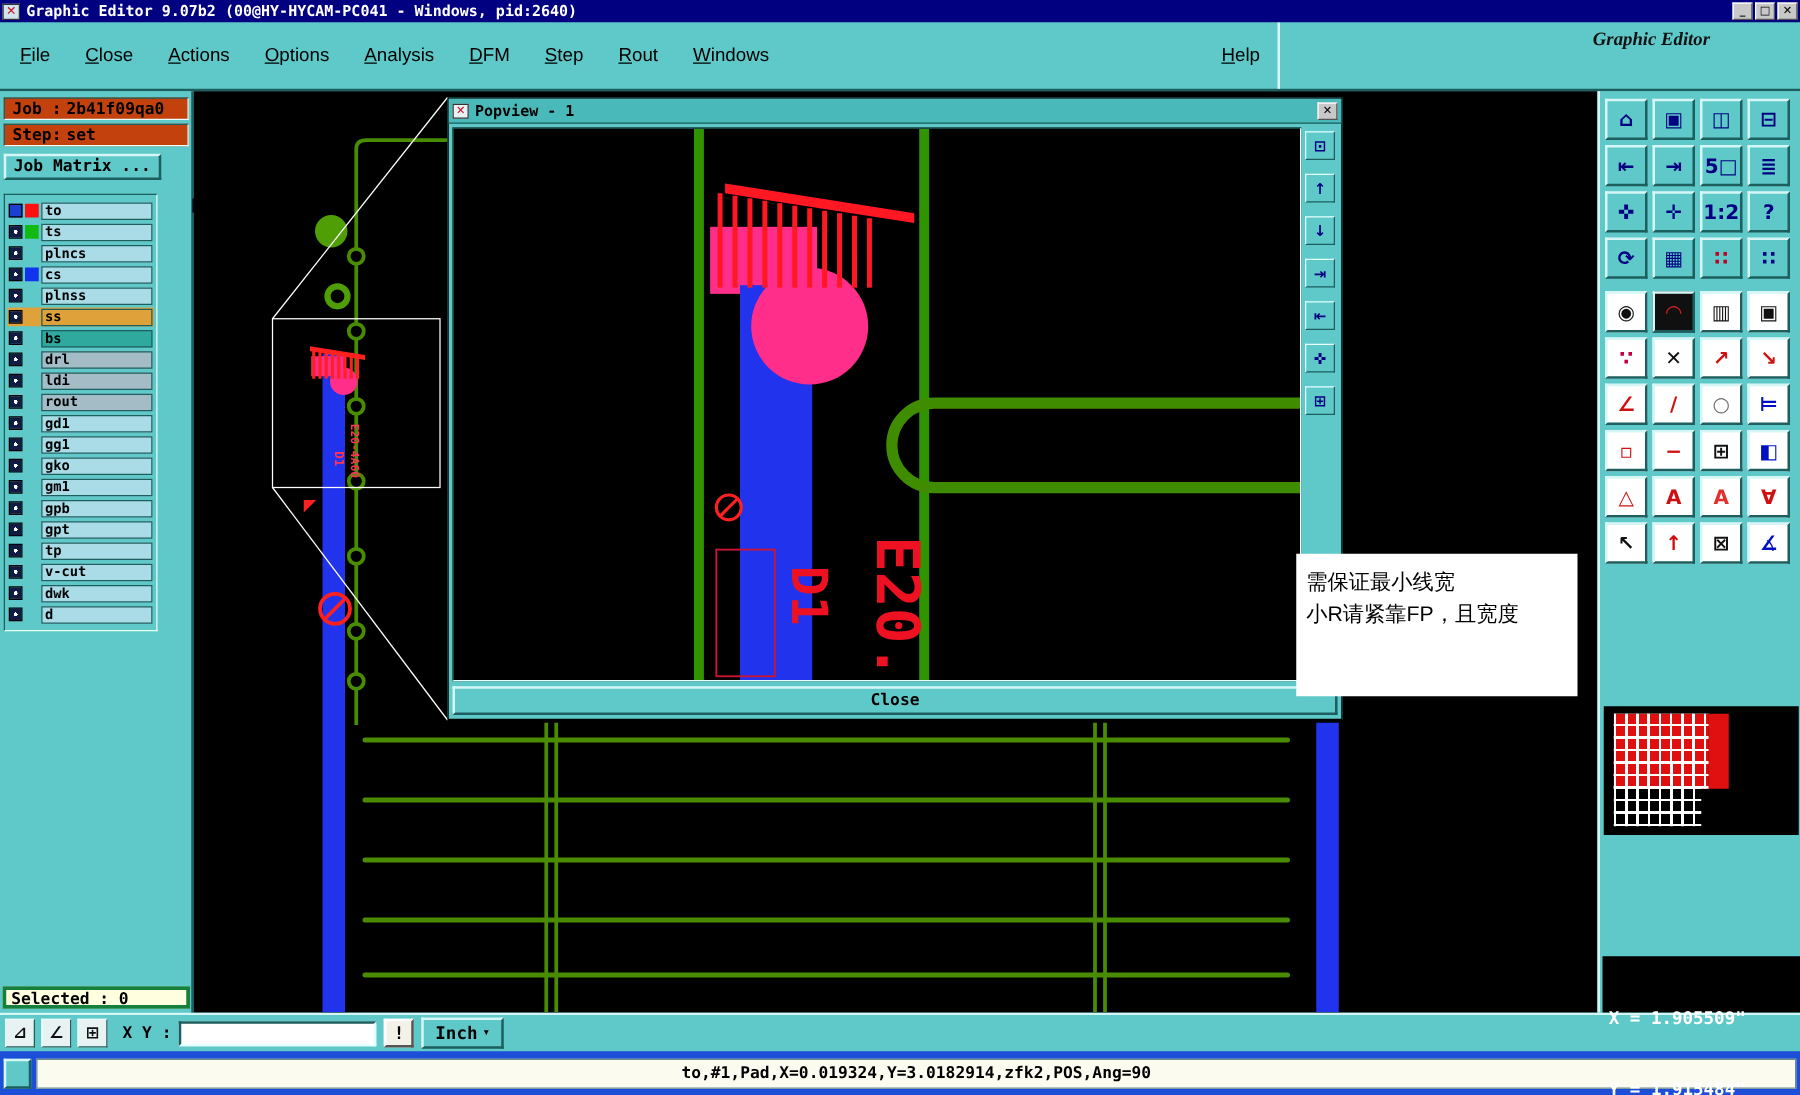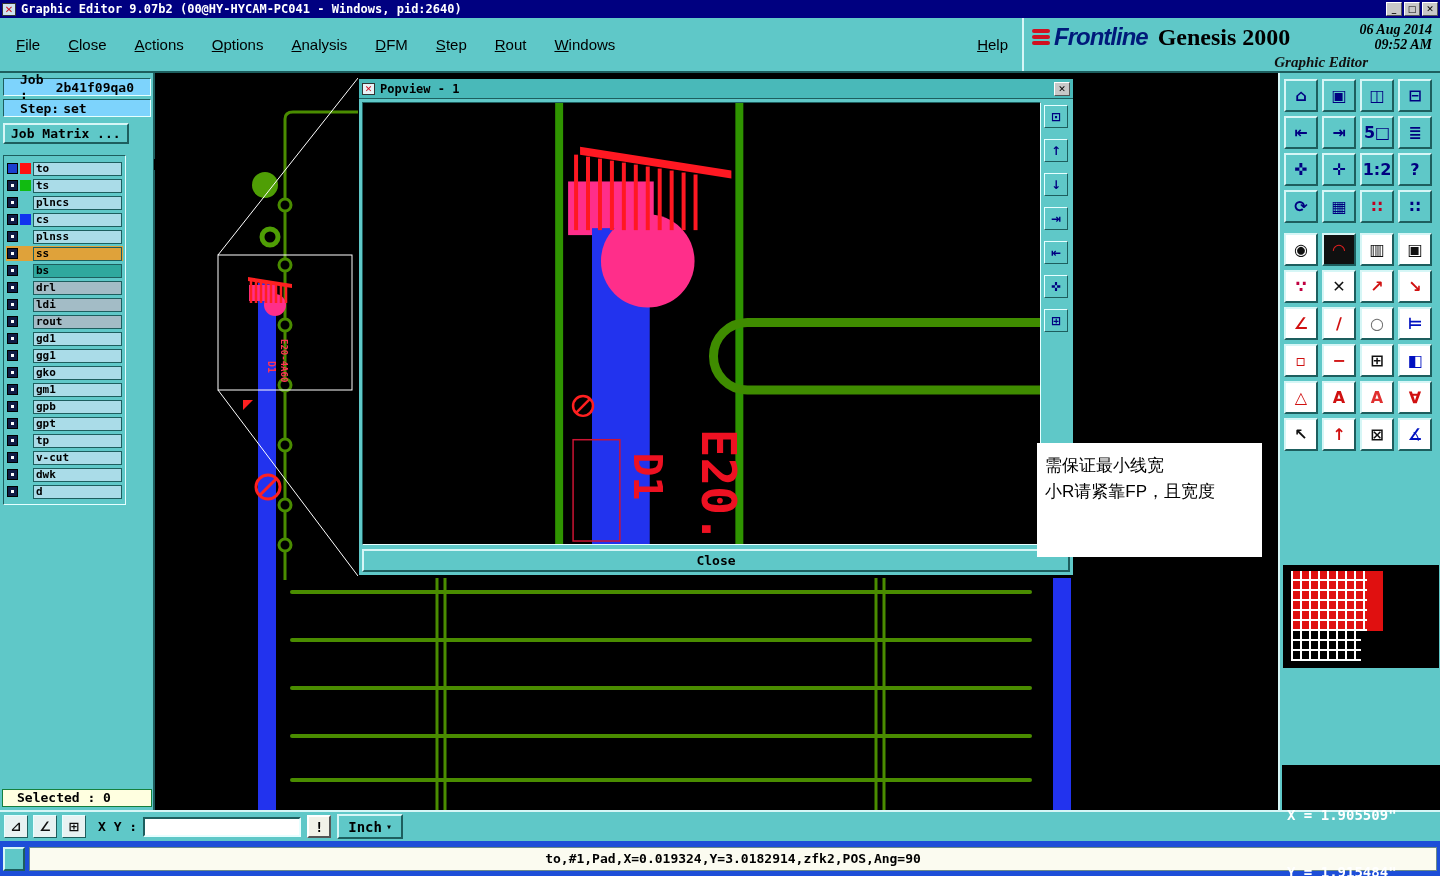--- a/index.html
+++ b/index.html
@@ -40,37 +40,37 @@
   .datetime { margin-left:auto; text-align:right; font:bold italic 14px "Liberation Serif",serif; color:#000;
     display:flex; flex-direction:column; line-height:15px; }
   .subtitle { text-align:right; padding-right:64px; font:bold italic 15px "Liberation Serif",serif; color:#111; margin-top:2px; }
 
   
   .main { flex:1; display:flex; min-height:0; }
 
   
   .leftpanel { width:155px; background:#5fc8c8; position:relative; padding:5px 0 0 3px; flex:0 0 auto;
     border-right:2px solid #1d5e5e; }
-  .job-row { display:flex; align-items:center; gap:4px; background:#7dd3fc; border:1px solid;
+  .job-row { display:flex; align-items:center; gap:4px; background:#c2410c; border:1px solid;
     border-color:#1d5e5e #e6ffff #e6ffff #1d5e5e; width:148px; height:18px; margin-bottom:3px;
-    font:bold 13px "DejaVu Sans Mono",monospace; padding:0 16px; color:#000; }
+    font:bold 13px "DejaVu Sans Mono",monospace; padding:0 6px; color:#000; }
   .matrix-btn { display:block; width:126px; height:21px; margin:6px 0 0 0; background:#5fc8c8;
     font:bold 13px "DejaVu Sans Mono",monospace; color:#000; text-align:left; padding-left:6px; }
   .layer-wrap { position:relative; margin-top:11px; }
   .layer-list { width:123px; border:1px solid; border-color:#1d5e5e #e6ffff #e6ffff #1d5e5e; padding:3px 2px; }
   .layer-row { height:15px; margin:2px 0; display:flex; align-items:center; gap:2px; padding:0 1px; }
   .layer-check { width:11px; height:11px; flex:0 0 auto; border:1px solid #000;
     background:radial-gradient(circle at 50% 50%, #fff 0 1.5px, #101c46 1.6px); }
   .layer-swatch { width:11px; height:11px; flex:0 0 auto; }
   .layer-field { flex:1; height:14px; background:#aadce8; border:1px solid #1d5e5e;
     font:bold 11px "DejaVu Sans Mono",monospace; color:#000; padding:0 2px; line-height:12px; text-align:left; }
   .layer-opts { position:absolute; right:-12px; top:4px; width:11px; height:11px; background:#23407a;
     border:1px solid #000; color:#fff; font-size:8px; line-height:9px; text-align:center; }
   .selected-box { position:absolute; left:2px; bottom:3px; width:150px; height:18px; background:#ffffe0;
-    border:1px solid #15803d; font:bold 13px "DejaVu Sans Mono",monospace; color:#000; padding:0 14px; line-height:16px; }
+    border:3px solid #15803d; font:bold 13px "DejaVu Sans Mono",monospace; color:#000; padding:0 4px; line-height:16px; }
 
   
   .canvas { width:1123px; position:relative; background:#000; flex:0 0 auto; overflow:hidden; }
   .canvas > svg.bg { position:absolute; left:0; top:0; width:1123px; height:737px; }
   svg text { font-family:"DejaVu Sans Mono",monospace; font-weight:bold; }
 
   
   .popup { position:absolute; left:203px; top:5px; width:716px; height:498px; background:#5fc8c8;
     border:1px solid #000; box-shadow:2px 2px 0 #000; display:flex; flex-direction:column; }
   .popup-title { height:20px; background:#49b9b9; border-bottom:1px solid #1d5e5e; display:flex; align-items:center;
@@ -173,35 +173,20 @@
         <span class="menu-item">DFM</span>
 
         <span class="menu-item">Step</span>
 
         <span class="menu-item">Rout</span>
 
         <span class="menu-item">Windows</span>
       </div>
     <button class="help-item">Help</button>
     <div class="branding">
-      <div class="brand-row">
-        <span class="logo">
-          <span class="logo-bars">
-              <i></i>
-              <i></i>
-              <i></i>
-            </span>
-          <span class="logo-text">Frontline</span>
-        </span>
-        <span class="product">Genesis 2000</span>
-        <span class="datetime">
-          <span>06 Aug 2014</span>
-          <span>09:52 AM</span>
-        </span>
-      </div>
       <div class="subtitle">Graphic Editor</div>
     </div>
   </div>
 
   <div class="main">
 
     <div class="leftpanel">
       <div class="job-row">
         <span>Job :</span>
         <span>2b41f09qa0</span>

